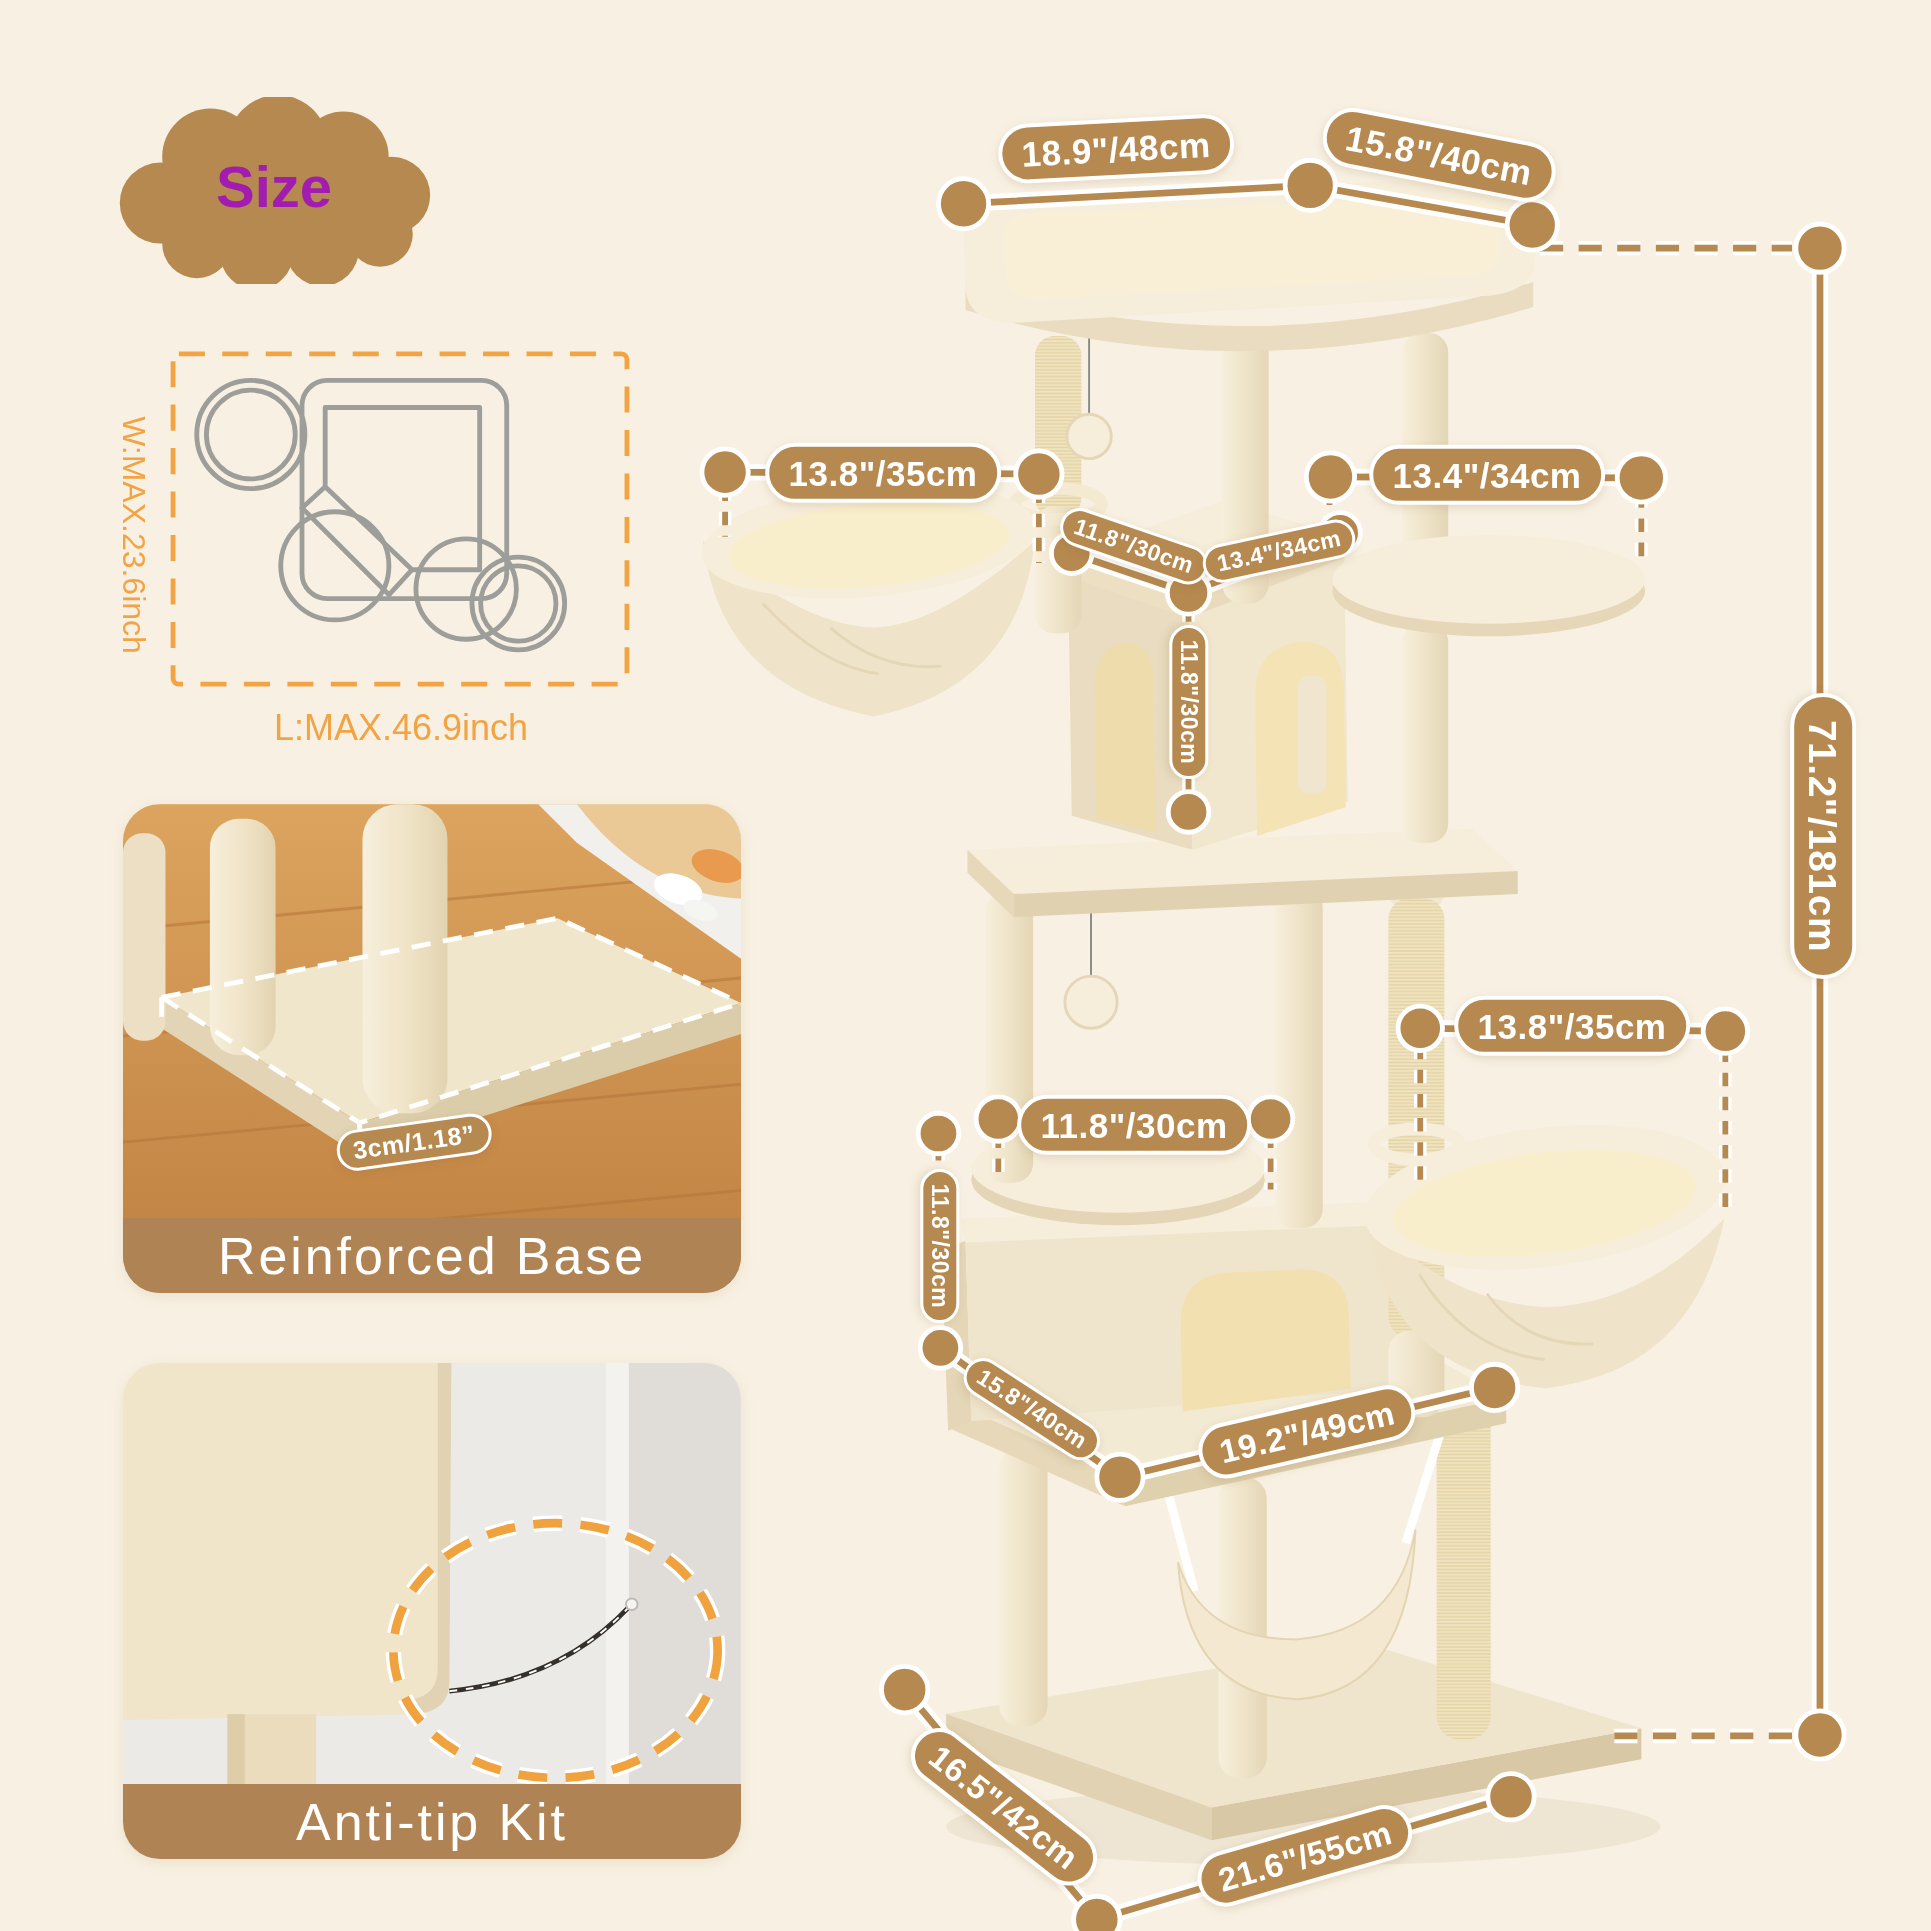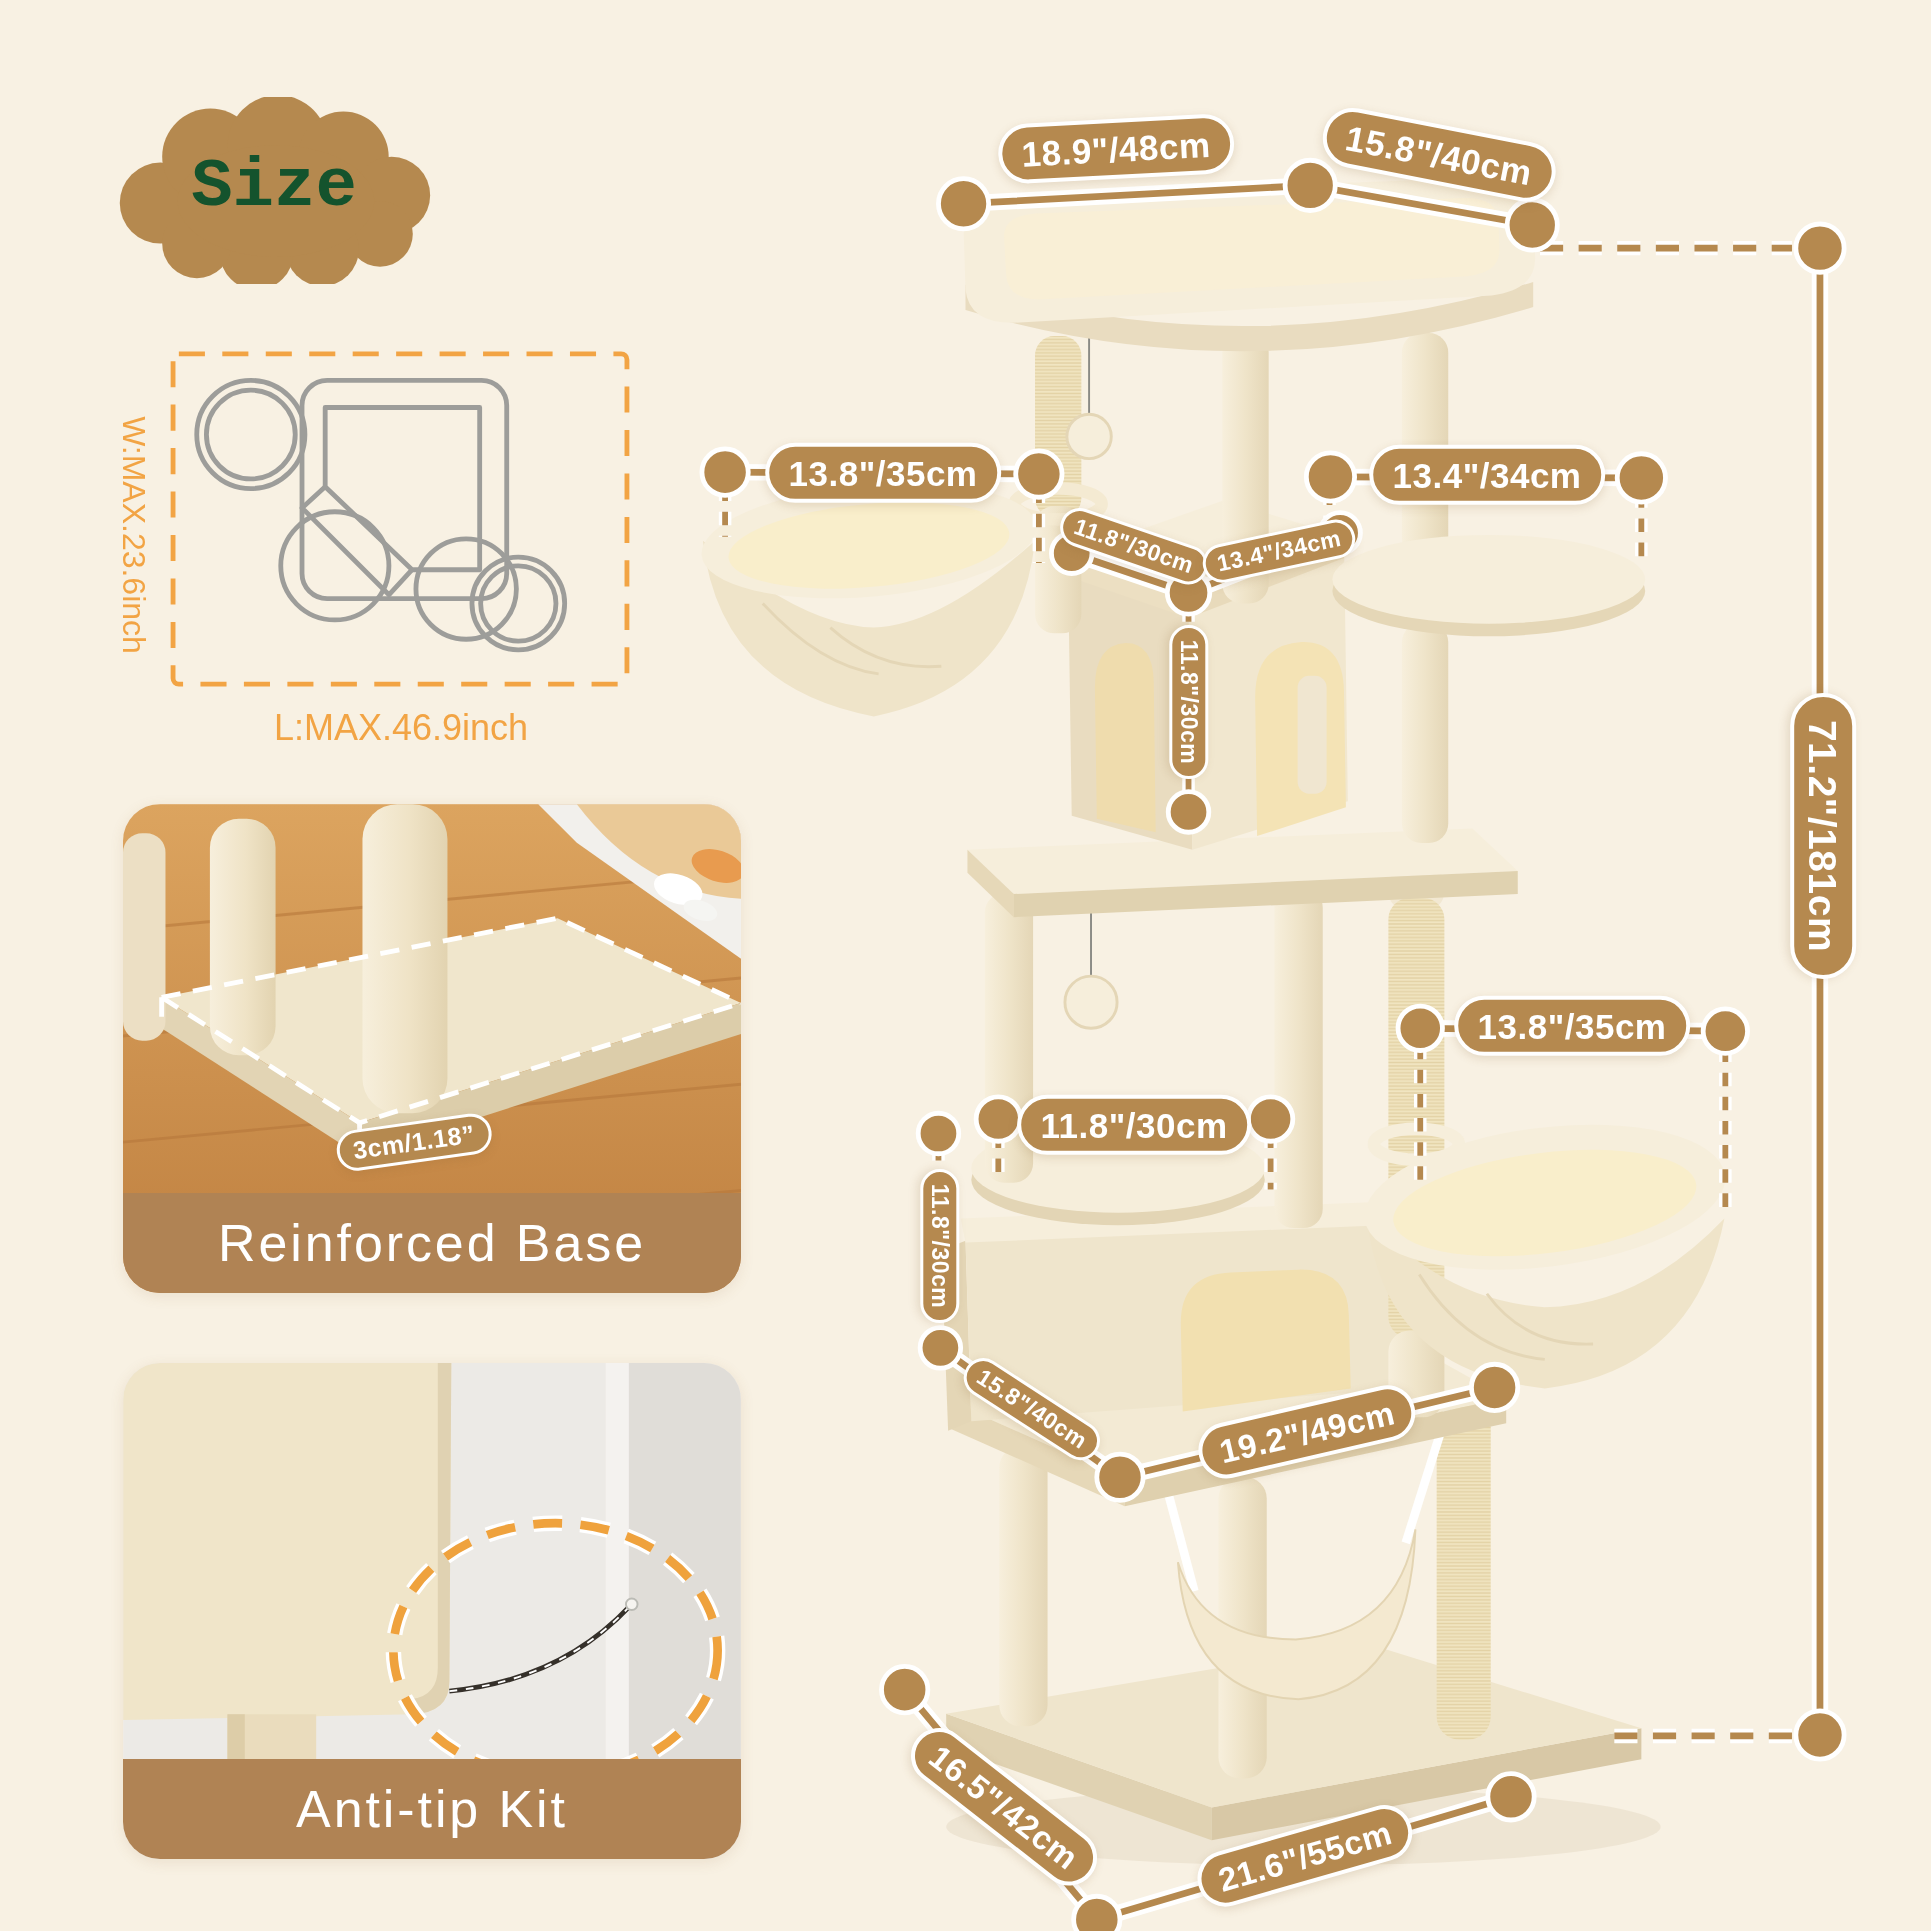--- a/index.html
+++ b/index.html
@@ -11,28 +11,28 @@
   .pill{position:absolute;transform:translate(-50%,-50%) rotate(var(--r,0deg));
         background:#b5894f;color:#fff;font-weight:700;border:4.8px solid #fff;border-radius:965px;
         white-space:nowrap;line-height:1;display:flex;align-items:center;justify-content:center;
         box-shadow:0 2.9px 9.7px rgba(140,100,50,.18);z-index:30;letter-spacing:0.5px;}
   .pill.lg{font-size:35px;padding:8.7px 19.3px;}
   .pill.md{font-size:33px;padding:7.7px 17.4px;}
   .pill.sm{font-size:23px;padding:4.8px 11.6px;border-width:3.9px;}
   .pill.s26{font-size:25px;padding:4.8px 13.5px;border-width:3.9px;}
   .pill.xl{font-size:39px;padding:9.7px 23px;}
   
-  .cloud-text{position:absolute;color:#14532d;font-weight:700;font-size:69px;display:flex;
-              align-items:center;justify-content:center;z-index:5;font-family:Liberation Mono, monospace;}
+  .cloud-text{position:absolute;color:#a21caf;font-weight:700;font-size:58px;display:flex;
+              align-items:center;justify-content:center;z-index:5;}
   
   .orange-label{position:absolute;color:#f2a444;font-weight:500;white-space:nowrap;z-index:5;}
   
   .card{position:absolute;border-radius:37px;overflow:hidden;z-index:4;
         box-shadow:0 3.9px 13.5px rgba(150,110,60,.12);}
-  .card-caption{position:absolute;left:0;right:0;bottom:0;height:100px;background:#b08354;
+  .card-caption{position:absolute;left:0;right:0;bottom:0;height:75px;background:#b08354;
         color:#fff;display:flex;align-items:center;justify-content:center;font-size:52px;
         font-weight:400;letter-spacing:2.9px;}
 </style>
 </head>
 <body>
 
 <div id="stage">
 
   <svg class="abs" style="left:0;top:0;z-index:1" width="1931" height="1931" viewBox="0 0 2000 2000">
     <defs>

